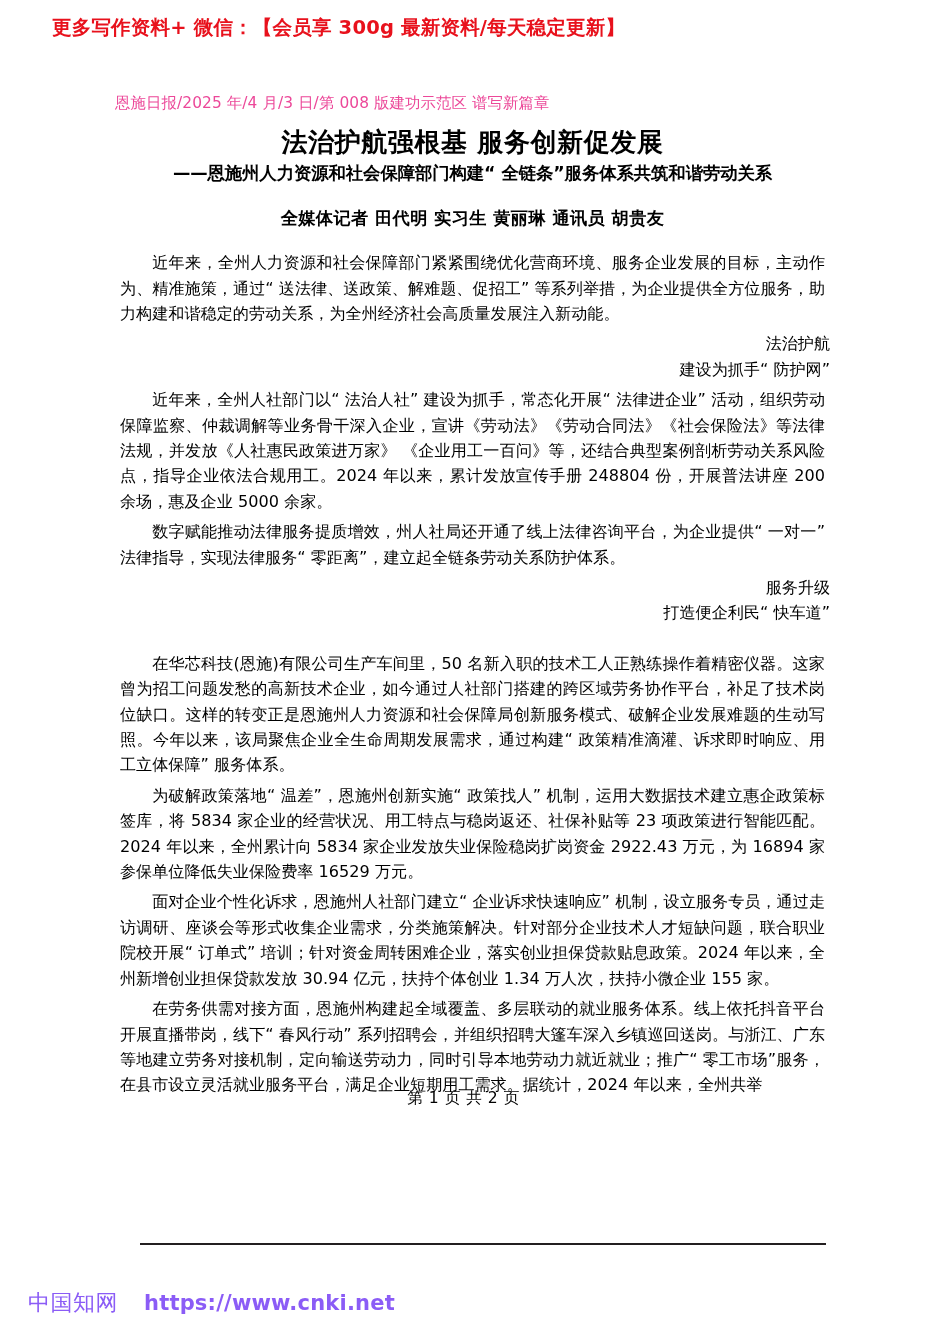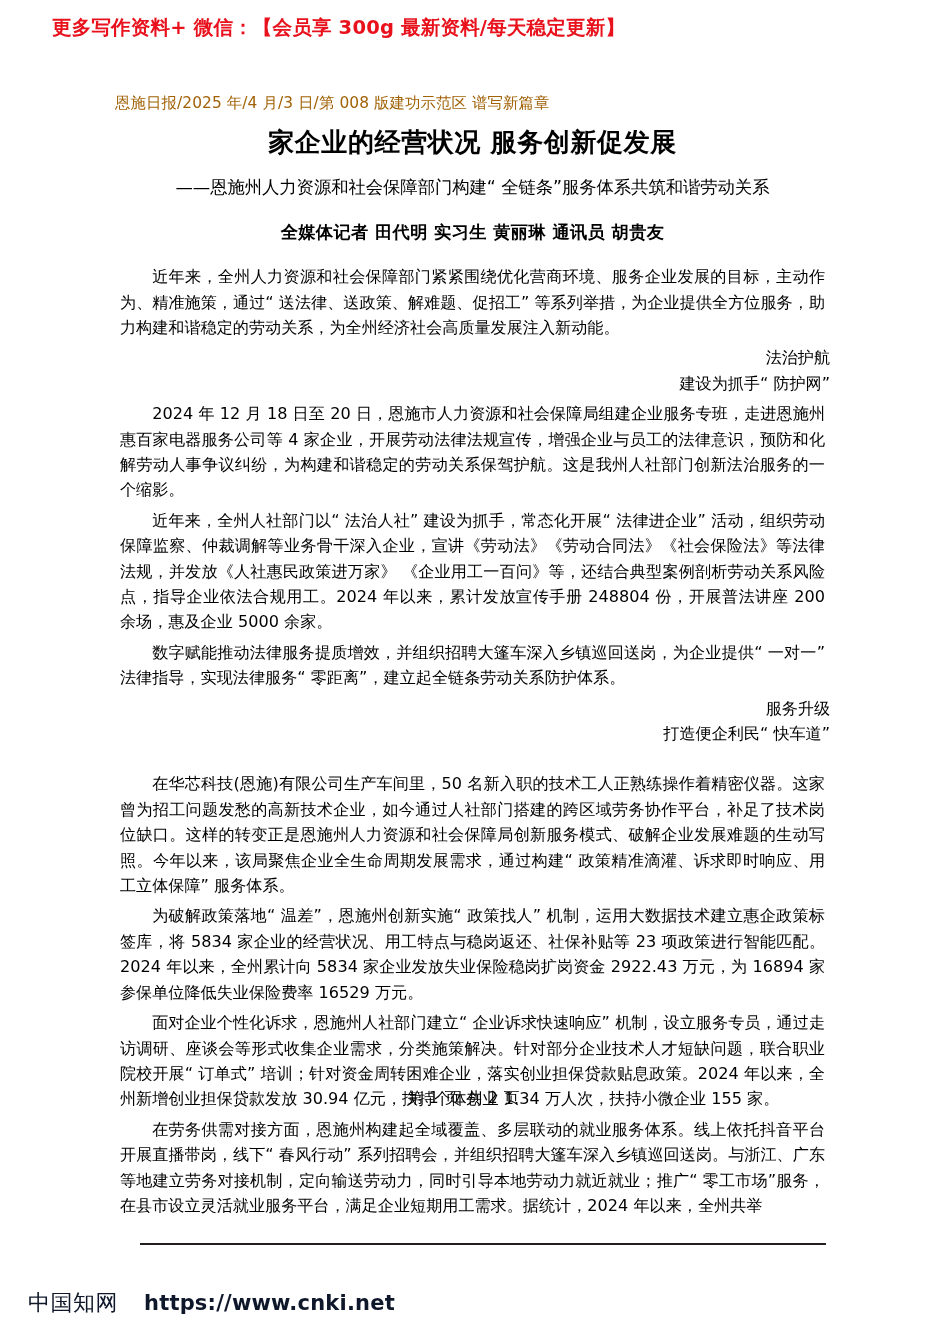--- a/index.html
+++ b/index.html
@@ -43,38 +43,38 @@
     position: absolute;
     left: 115px;
     top: 92px;
     width: 715px;
   }
 
   
   .source-line {
     font-size: 15.4px;
     line-height: 22px;
-    color: #a16207;
+    color: #ec4899;
     letter-spacing: 0.1px;
   }
 
   
   .headline {
     margin-top: 12px;
     text-align: center;
     font-size: 26px;
     font-weight: 700;
     letter-spacing: 0.6px;
     line-height: 1.25;
   }
   .subheadline {
-    margin-top: 17px;
+    margin-top: 3px;
     text-align: center;
     font-size: 17.4px;
-    font-weight: 400;
+    font-weight: 700;
     letter-spacing: -0.1px;
     line-height: 1.3;
     white-space: nowrap;
   }
 
   
   .byline {
     margin-top: 22px;
     text-align: center;
     font-size: 17.2px;
@@ -129,21 +129,21 @@
     border-top: 2px solid #231f20;
   }
 
   
   .watermark {
     position: absolute;
     left: 28px;
     top: 1288px;
     display: flex;
     align-items: baseline;
-    color: #0f172a;
+    color: #8b5cf6;
     white-space: nowrap;
   }
   .watermark .wm-name {
     font-size: 22px;
     letter-spacing: 0.5px;
   }
   .watermark .wm-url {
     font-size: 21px;
     margin-left: 26px;
     letter-spacing: 0.2px;
@@ -154,33 +154,32 @@
 <body>
 
 <div class="sheet">
 
   <div class="promo-banner">更多写作资料+ 微信：【会员享 300g 最新资料/每天稳定更新】</div>
 
   <div class="content">
 
     <div class="source-line">恩施日报/2025 年/4 月/3 日/第 008 版建功示范区 谱写新篇章</div>
 
-    <div class="headline">家企业的经营状况  服务创新促发展</div>
+    <div class="headline">法治护航强根基  服务创新促发展</div>
 
     <div class="subheadline">——恩施州人力资源和社会保障部门构建“ 全链条”服务体系共筑和谐劳动关系</div>
 
     <div class="byline">全媒体记者 田代明 实习生 黄丽琳 通讯员 胡贵友</div>
 
     <div class="body-block" id="body-block">
         <p class="para">近年来，全州人力资源和社会保障部门紧紧围绕优化营商环境、服务企业发展的目标，主动作为、精准施策，通过“ 送法律、送政策、解难题、促招工” 等系列举措，为企业提供全方位服务，助力构建和谐稳定的劳动关系，为全州经济社会高质量发展注入新动能。</p>
         <p class="heading-line">法治护航</p>
         <p class="heading-line">建设为抓手“ 防护网”</p>
-        <p class="para">2024 年 12 月 18 日至 20 日，恩施市人力资源和社会保障局组建企业服务专班，走进恩施州惠百家电器服务公司等 4 家企业，开展劳动法律法规宣传，增强企业与员工的法律意识，预防和化解劳动人事争议纠纷，为构建和谐稳定的劳动关系保驾护航。这是我州人社部门创新法治服务的一个缩影。</p>
         <p class="para">近年来，全州人社部门以“ 法治人社” 建设为抓手，常态化开展“ 法律进企业” 活动，组织劳动保障监察、仲裁调解等业务骨干深入企业，宣讲《劳动法》《劳动合同法》《社会保险法》等法律法规，并发放《人社惠民政策进万家》 《企业用工一百问》等，还结合典型案例剖析劳动关系风险点，指导企业依法合规用工。2024 年以来，累计发放宣传手册 248804 份，开展普法讲座 200 余场，惠及企业 5000 余家。</p>
-        <p class="para">数字赋能推动法律服务提质增效，并组织招聘大篷车深入乡镇巡回送岗，为企业提供“ 一对一” 法律指导，实现法律服务“ 零距离”，建立起全链条劳动关系防护体系。</p>
+        <p class="para">数字赋能推动法律服务提质增效，州人社局还开通了线上法律咨询平台，为企业提供“ 一对一” 法律指导，实现法律服务“ 零距离”，建立起全链条劳动关系防护体系。</p>
         <p class="heading-line">服务升级</p>
         <p class="heading-line">打造便企利民“ 快车道”</p>
         <p class="para gap-before">在华芯科技(恩施)有限公司生产车间里，50 名新入职的技术工人正熟练操作着精密仪器。这家曾为招工问题发愁的高新技术企业，如今通过人社部门搭建的跨区域劳务协作平台，补足了技术岗位缺口。这样的转变正是恩施州人力资源和社会保障局创新服务模式、破解企业发展难题的生动写照。今年以来，该局聚焦企业全生命周期发展需求，通过构建“ 政策精准滴灌、诉求即时响应、用工立体保障” 服务体系。</p>
         <p class="para">为破解政策落地“ 温差”，恩施州创新实施“ 政策找人” 机制，运用大数据技术建立惠企政策标签库，将 5834 家企业的经营状况、用工特点与稳岗返还、社保补贴等 23 项政策进行智能匹配。2024 年以来，全州累计向 5834 家企业发放失业保险稳岗扩岗资金 2922.43 万元，为 16894 家参保单位降低失业保险费率 16529 万元。</p>
         <p class="para">面对企业个性化诉求，恩施州人社部门建立“ 企业诉求快速响应” 机制，设立服务专员，通过走访调研、座谈会等形式收集企业需求，分类施策解决。针对部分企业技术人才短缺问题，联合职业院校开展“ 订单式” 培训；针对资金周转困难企业，落实创业担保贷款贴息政策。2024 年以来，全州新增创业担保贷款发放 30.94 亿元，扶持个体创业 1.34 万人次，扶持小微企业 155 家。</p>
         <p class="para">在劳务供需对接方面，恩施州构建起全域覆盖、多层联动的就业服务体系。线上依托抖音平台开展直播带岗，线下“ 春风行动” 系列招聘会，并组织招聘大篷车深入乡镇巡回送岗。与浙江、广东等地建立劳务对接机制，定向输送劳动力，同时引导本地劳动力就近就业；推广“ 零工市场”服务，在县市设立灵活就业服务平台，满足企业短期用工需求。据统计，2024 年以来，全州共举</p>
       </div>
 
   </div>
 

